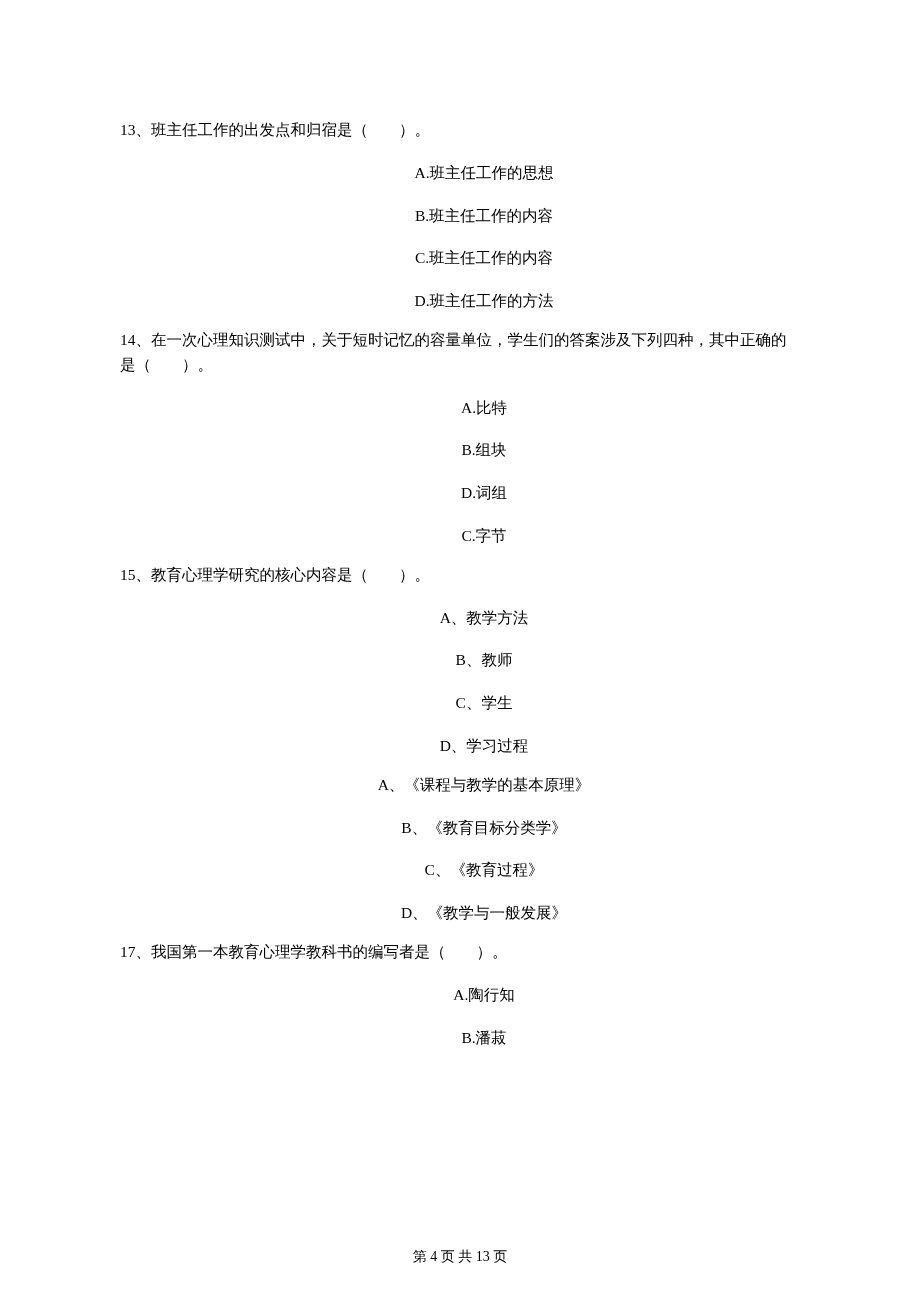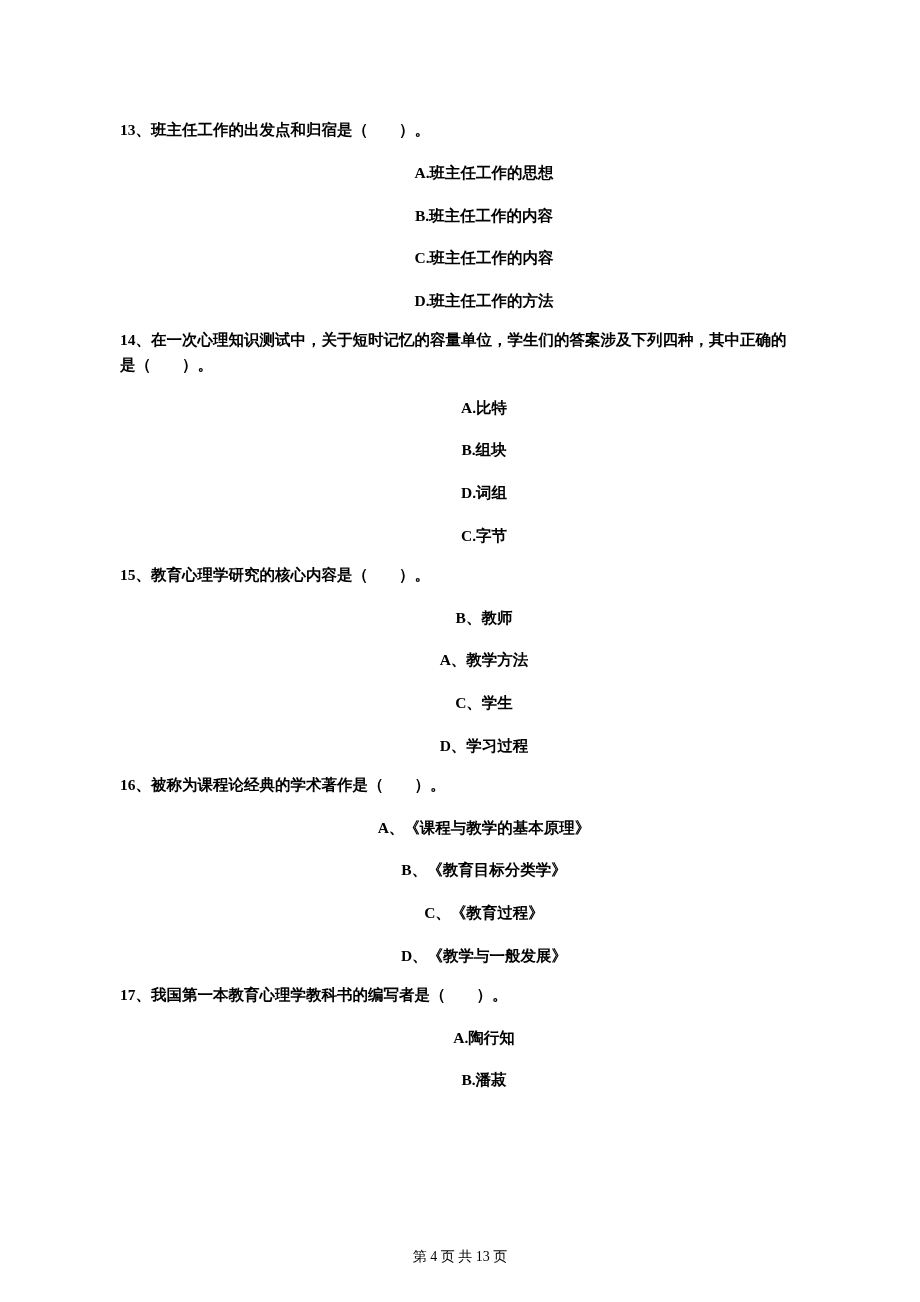--- a/index.html
+++ b/index.html
@@ -12,21 +12,20 @@
     height: 1302px;
     position: relative;
   }
   .page {
     padding: 118px 120px 0 120px;
     font-size: 15.5px;
     line-height: 1.6;
   }
   .question {
     margin-bottom: 14px;
-    font-weight: bold;
   }
   .question-text {
     margin: 0 0 18px 0;
   }
   .options {
     padding-left: 48px;
     text-align: center;
   }
   .option {
     margin-bottom: 18px;
@@ -64,29 +63,28 @@
       <div class="option">A.比特</div>
       <div class="option">B.组块</div>
       <div class="option">D.词组</div>
       <div class="option">C.字节</div>
     </div>
   </div>
 
   <div class="question">
     <p class="question-text">15、教育心理学研究的核心内容是（　　）。</p>
     <div class="options">
+      <div class="option">A、教学方法</div>
       <div class="option">B、教师</div>
-      <div class="option">A、教学方法</div>
       <div class="option">C、学生</div>
       <div class="option">D、学习过程</div>
     </div>
   </div>
 
   <div class="question">
-    <p class="question-text">16、被称为课程论经典的学术著作是（　　）。</p>
     <div class="options">
       <div class="option">A、《课程与教学的基本原理》</div>
       <div class="option">B、《教育目标分类学》</div>
       <div class="option">C、《教育过程》</div>
       <div class="option">D、《教学与一般发展》</div>
     </div>
   </div>
 
   <div class="question">
     <p class="question-text">17、我国第一本教育心理学教科书的编写者是（　　）。</p>

